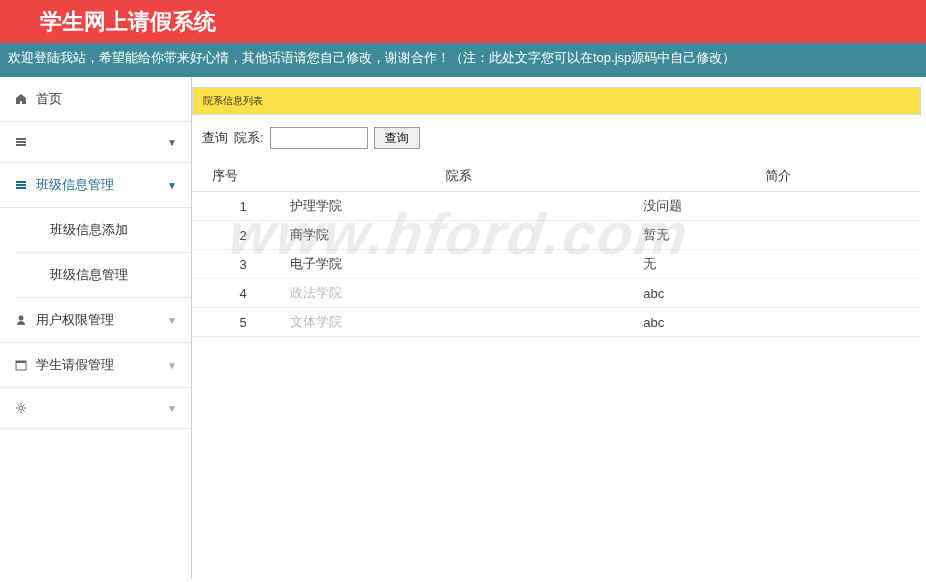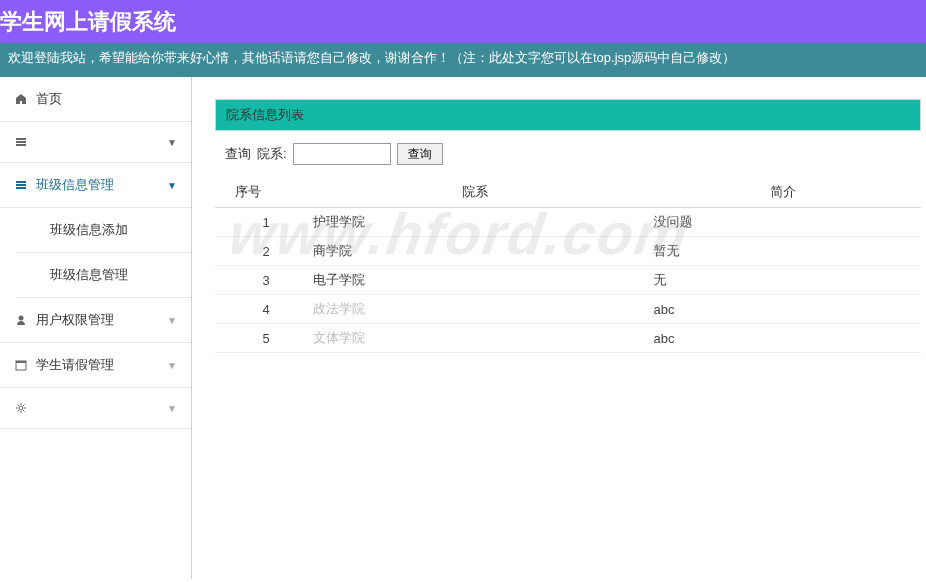--- a/index.html
+++ b/index.html
@@ -1,38 +1,38 @@
 <!DOCTYPE html>
 <html><head>
   <meta charset="utf-8">
   <style>
     * { margin: 0; padding: 0; box-sizing: border-box; }
     body { font-family: "Microsoft YaHei", Arial, sans-serif; font-size: 13px; background: #fff; width: 926px; height: 582px; overflow: hidden; }
     
-    .header { background: #8b5cf6; height: 43px; display: flex; align-items: center; }
+    .header { background: #ef4444; height: 43px; display: flex; align-items: center; padding-left: 40px; }
     .header-title { color: #fff; font-size: 22px; font-weight: bold; }
     
     .welcome-bar { background: #3d8b99; color: #fff; font-size: 13px; padding: 6px 8px 10px 8px; }
     
-    .container { display: flex; height: calc(100% - 80px); gap: 23px; }
+    .container { display: flex; height: calc(100% - 80px); }
     
     .sidebar { width: 192px; border-right: 1px solid #d0d0d0; background: #fff; }
     
     .nav-item { display: flex; align-items: center; padding: 13px 14px; border-bottom: 1px solid #e8e8e8; cursor: pointer; color: #333; font-size: 13px; }
     .nav-item.active { color: #1a6b8e; }
     .nav-item .nav-icon { width: 14px; height: 14px; margin-right: 8px; display: inline-flex; align-items: center; justify-content: center; }
     .nav-item .nav-label { flex: 1; }
     .nav-item .chevron { margin-left: auto; font-size: 10px; color: #666; }
     .nav-item.active .chevron { color: #1a6b8e; }
     
     .sub-nav-item { padding: 13px 14px 13px 34px; border-bottom: 1px solid #e8e8e8; cursor: pointer; color: #333; font-size: 13px; margin-left: 16px; }
     
     .main { flex: 1; padding: 0; }
     
-    .panel-header { background: #14b8a6; border: 1px solid #c5d9de; padding: 6px 10px; color: #333; font-size: 13px; margin: 22px 5px 0 0; }
+    .panel-header { background: #fde047; border: 1px solid #c5d9de; padding: 6px 10px; color: #333; font-size: 10px; margin: 10px 5px 0 0; }
     
     .search-bar { padding: 12px 10px; display: flex; align-items: center; gap: 6px; }
     .search-label { color: #333; }
     .search-input { border: 1px solid #999; height: 22px; width: 98px; padding: 2px 4px; }
     .search-btn { border: 1px solid #999; background: #f0f0f0; padding: 2px 10px; height: 22px; cursor: pointer; font-size: 12px; }
     
     .data-table { width: calc(100% - 5px); border-collapse: collapse; margin: 0 5px 0 0; }
     .data-table th { text-align: center; font-weight: normal; color: #333; padding: 6px 8px; border-bottom: 1px solid #ddd; background: #fff; }
     .data-table th:first-child { text-align: left; padding-left: 20px; width: 90px; }
     .data-table td { padding: 5px 8px; border-bottom: 1px solid #eee; color: #444; }

